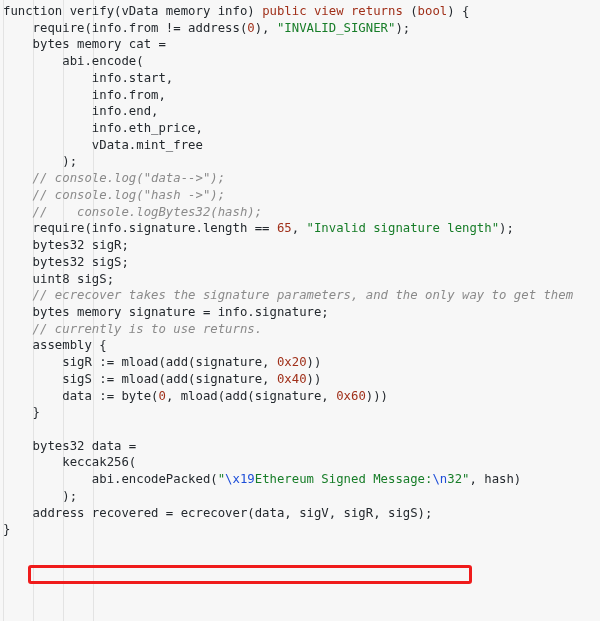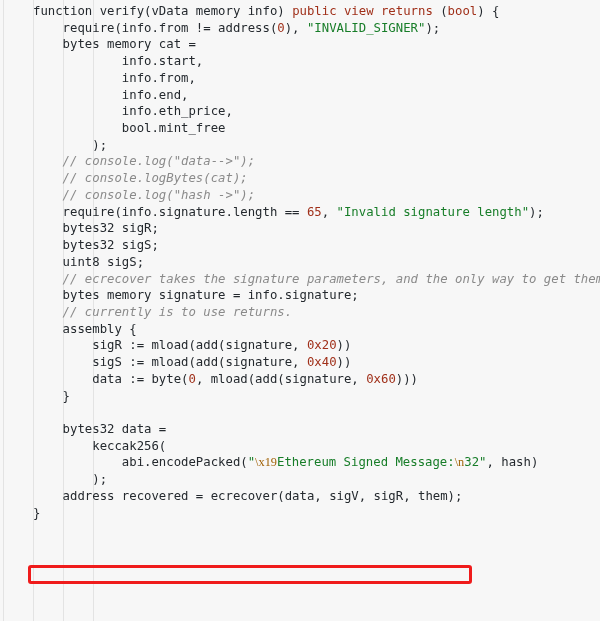--- a/index.html
+++ b/index.html
@@ -12,21 +12,20 @@
     position: relative;
     width: 600px;
     height: 621px;
     background: #f7f7f7;
     overflow: hidden;
     font-family: "DejaVu Sans Mono", "Liberation Mono", monospace;
     font-size: 12.3px;
     line-height: 16.72px;
     color: #24292e;
     box-sizing: border-box;
-    padding-left: 30px;
   }
 
   
   .indent-guides {
     position: absolute;
     top: 0;
     left: 0;
     width: 600px;
     height: 621px;
     pointer-events: none;
@@ -50,21 +49,21 @@
     white-space: pre;
     padding-left: 3px;
     position: relative;
   }
 
   
   .tok-plain    { color: #24292e; }
   .tok-kw       { color: #a0301a; }
   .tok-num      { color: #a0301a; }
   .tok-str      { color: #177d28; }
-  .tok-esc      { color: #a16207; font-family: Liberation Serif, serif; }
+  .tok-esc      { color: #1d4ed8; }
   .tok-comment  { color: #8a8a8a; font-style: italic; }
 
   
   #highlight-box {
     position: absolute;
     left: 28px;
     top: 565px;
     width: 444px;
     height: 19px;
     border: 3px solid #ef1b1b;
@@ -82,45 +81,46 @@
       <i style="left: 3px;"></i>
       <i style="left: 33px;"></i>
       <i style="left: 63px;"></i>
       <i style="left: 93px;"></i>
     </div>
 
   <div id="code-lines">
       <div class="code-line" title="function verify(vData memory info) public view returns (bool) {"><span class="tok-plain">function verify(vData memory info) </span><span class="tok-kw">public view returns </span><span class="tok-plain">(</span><span class="tok-kw">bool</span><span class="tok-plain">) {</span></div>
       <div class="code-line" title="    require(info.from != address(0), &quot;INVALID_SIGNER&quot;);"><span class="tok-plain">    require(info.from != address(</span><span class="tok-num">0</span><span class="tok-plain">), </span><span class="tok-str">"INVALID_SIGNER"</span><span class="tok-plain">);</span></div>
       <div class="code-line" title="    bytes memory cat ="><span class="tok-plain">    bytes memory cat =</span></div>
+      <div class="code-line" title="        abi.encode("><span class="tok-plain">        abi.encode(</span></div>
       <div class="code-line" title="            info.start,"><span class="tok-plain">            info.start,</span></div>
       <div class="code-line" title="            info.from,"><span class="tok-plain">            info.from,</span></div>
       <div class="code-line" title="            info.end,"><span class="tok-plain">            info.end,</span></div>
       <div class="code-line" title="            info.eth_price,"><span class="tok-plain">            info.eth_price,</span></div>
-      <div class="code-line" title="            info.mint_free"><span class="tok-plain">            bool.mint_free</span></div>
+      <div class="code-line" title="            info.mint_free"><span class="tok-plain">            vData.mint_free</span></div>
       <div class="code-line" title="        );"><span class="tok-plain">        );</span></div>
       <div class="code-line" title="    // console.log(&quot;data--&gt;&quot;);"><span class="tok-comment">    // console.log("data--&gt;");</span></div>
-      <div class="code-line" title="    // console.logBytes(cat);"><span class="tok-comment">    // console.logBytes(cat);</span></div>
       <div class="code-line" title="    // console.log(&quot;hash -&gt;&quot;);"><span class="tok-comment">    // console.log("hash -&gt;");</span></div>
+      <div class="code-line" title="    //    console.logBytes32(hash);"><span class="tok-comment">    //    console.logBytes32(hash);</span></div>
       <div class="code-line" title="    require(info.signature.length == 65, &quot;Invalid signature length&quot;);"><span class="tok-plain">    require(info.signature.length == </span><span class="tok-num">65</span><span class="tok-plain">, </span><span class="tok-str">"Invalid signature length"</span><span class="tok-plain">);</span></div>
       <div class="code-line" title="    bytes32 sigR;"><span class="tok-plain">    bytes32 sigR;</span></div>
       <div class="code-line" title="    bytes32 sigS;"><span class="tok-plain">    bytes32 sigS;</span></div>
       <div class="code-line" title="    uint8 sigV;"><span class="tok-plain">    uint8 sigS;</span></div>
       <div class="code-line" title="    // ecrecover takes the signature parameters, and the only way to get them"><span class="tok-comment">    // ecrecover takes the signature parameters, and the only way to get them</span></div>
       <div class="code-line" title="    bytes memory signature = info.signature;"><span class="tok-plain">    bytes memory signature = info.signature;</span></div>
       <div class="code-line" title="    // currently is to use assembly."><span class="tok-comment">    // currently is to use returns.</span></div>
       <div class="code-line" title="    assembly {"><span class="tok-plain">    assembly {</span></div>
       <div class="code-line" title="        sigR := mload(add(signature, 0x20))"><span class="tok-plain">        sigR := mload(add(signature, </span><span class="tok-num">0x20</span><span class="tok-plain">))</span></div>
       <div class="code-line" title="        sigS := mload(add(signature, 0x40))"><span class="tok-plain">        sigS := mload(add(signature, </span><span class="tok-num">0x40</span><span class="tok-plain">))</span></div>
       <div class="code-line" title="        sigV := byte(0, mload(add(signature, 0x60)))"><span class="tok-plain">        data := byte(</span><span class="tok-num">0</span><span class="tok-plain">, mload(add(signature, </span><span class="tok-num">0x60</span><span class="tok-plain">)))</span></div>
       <div class="code-line" title="    }"><span class="tok-plain">    }</span></div>
       <div class="code-line" title="">&nbsp;</div>
       <div class="code-line" title="    bytes32 data ="><span class="tok-plain">    bytes32 data =</span></div>
       <div class="code-line" title="        keccak256("><span class="tok-plain">        keccak256(</span></div>
       <div class="code-line" title="            abi.encodePacked(&quot;\x19Ethereum Signed Message:\n32&quot;, hash)"><span class="tok-plain">            abi.encodePacked(</span><span class="tok-str">"</span><span class="tok-esc">\x19</span><span class="tok-str">Ethereum Signed Message:</span><span class="tok-esc">\n</span><span class="tok-str">32"</span><span class="tok-plain">, hash)</span></div>
       <div class="code-line" title="        );"><span class="tok-plain">        );</span></div>
-      <div class="code-line" title="    address recovered = ecrecover(data, sigV, sigR, sigS);"><span class="tok-plain">    address recovered = ecrecover(data, sigV, sigR, them);</span></div>
+      <div class="code-line" title="    address recovered = ecrecover(data, sigV, sigR, sigS);"><span class="tok-plain">    address recovered = ecrecover(data, sigV, sigR, sigS);</span></div>
       <div class="code-line" title="}"><span class="tok-plain">}</span></div>
     </div>
 
   <div id="highlight-box" style="border-color: rgb(239, 27, 27);"></div>
 
 </div>
 
 </body></html>

